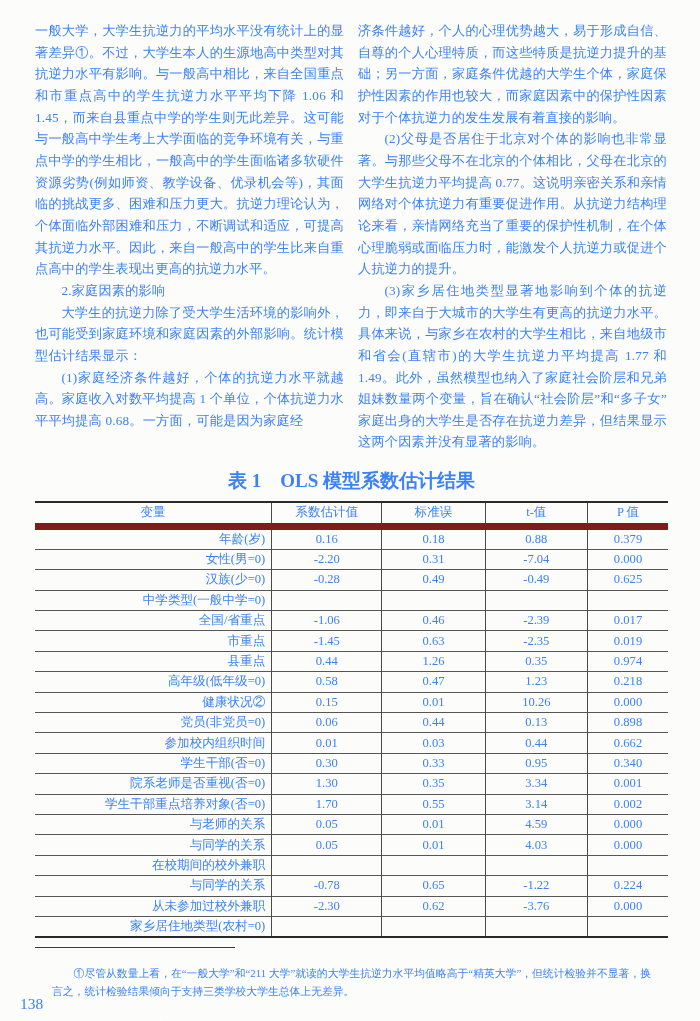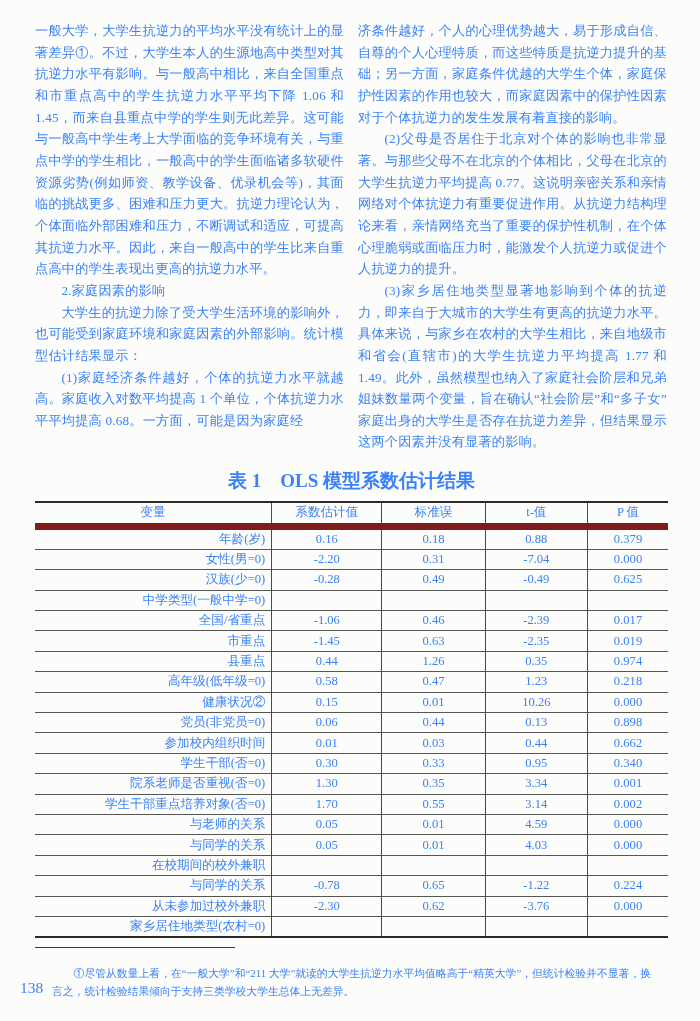--- a/index.html
+++ b/index.html
@@ -81,21 +81,21 @@
   .footnotes {
     font-size: 10.8px;
     line-height: 17.6px;
     text-align: justify;
   }
   .footnotes p { margin: 17px; text-indent: 2em; }
 
   .page-number {
     position: absolute;
     left: 20px;
-    bottom: 24px;
+    bottom: 8px;
     font-size: 15.5px;
   }
 </style>
 </head>
 <body>
 
 <div class="page">
   <div class="content">
 
     <div class="columns">

